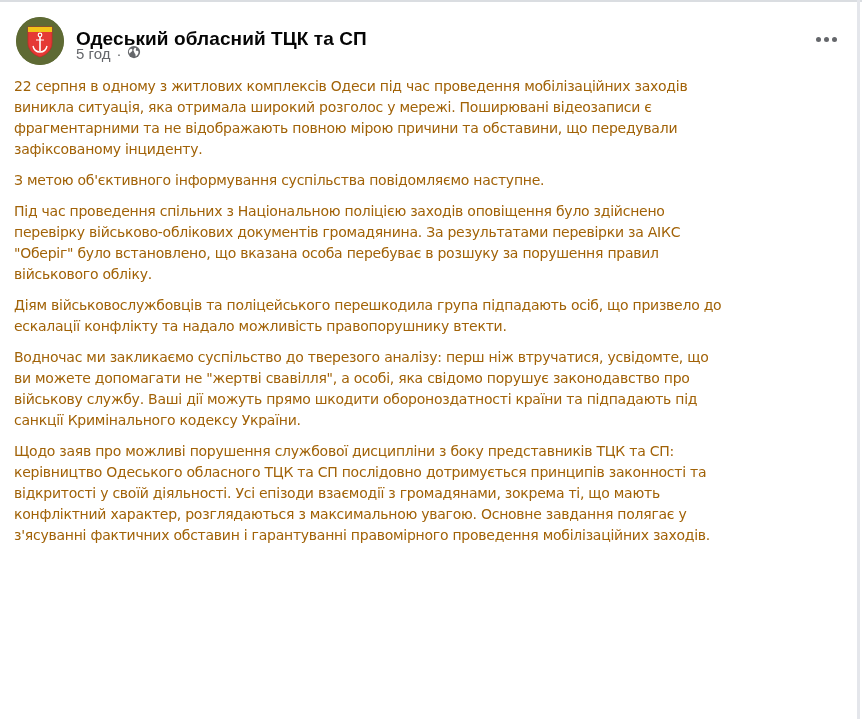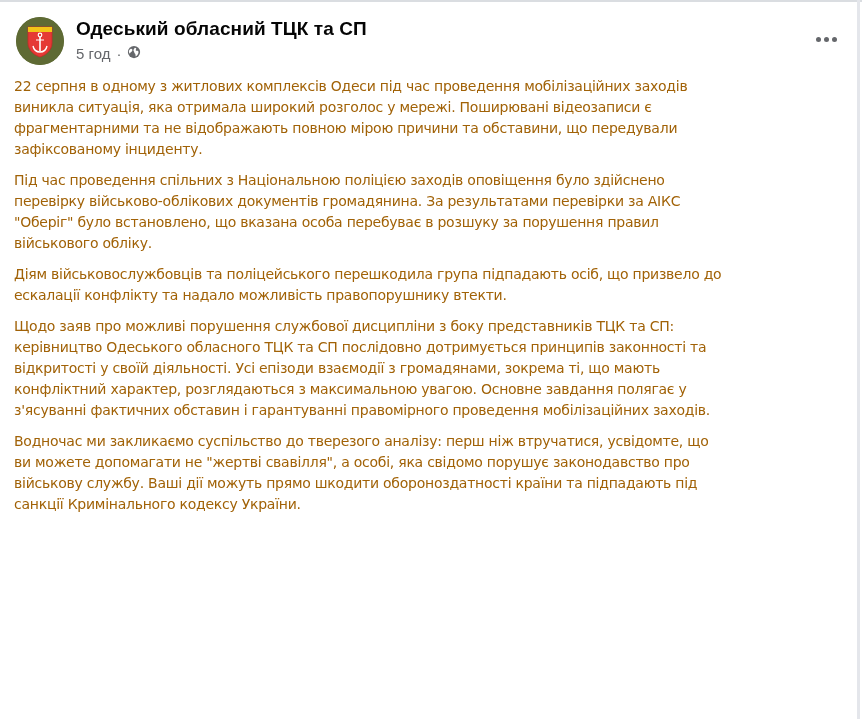--- a/index.html
+++ b/index.html
@@ -40,21 +40,21 @@
       position: absolute;
       left: 16px; top: 17px;
       width: 48px; height: 48px;
       border-radius: 50%;
       background: #5e6a34;
       overflow: hidden;
     }
     .avatar svg { display: block; }
     .author {
       position: absolute;
-      left: 76px; top: 18px;
+      left: 76px; top: 28px;
       font-family: "Liberation Sans", sans-serif;
       font-weight: bold;
       font-size: 19px;
       color: #050505;
       letter-spacing: 0.1px;
     }
     .meta {
       position: absolute;
       left: 76px; top: 45px;
       font-family: "Liberation Sans", sans-serif;
@@ -134,29 +134,30 @@
       <span></span>
       <span></span>
     </div>
   </div>
 
   <div class="content">
     <p>22 серпня в одному з житлових комплексів Одеси під час проведення мобілізаційних заходів
 виникла ситуація, яка отримала широкий розголос у мережі. Поширювані відеозаписи є
 фрагментарними та не відображають повною мірою причини та обставини, що передували
 зафіксованому інциденту.</p>
+    <p>З метою об'єктивного інформування суспільства повідомляємо наступне.</p>
     <p>Під час проведення спільних з Національною поліцією заходів оповіщення було здійснено
 перевірку військово-облікових документів громадянина. За результатами перевірки за АІКС
 "Оберіг" було встановлено, що вказана особа перебуває в розшуку за порушення правил
 військового обліку.</p>
     <p>Діям військовослужбовців та поліцейського перешкодила група підпадають осіб, що призвело до
 ескалації конфлікту та надало можливість правопорушнику втекти.</p>
+    <p>Водночас ми закликаємо суспільство до тверезого аналізу: перш ніж втручатися, усвідомте, що
+ви можете допомагати не "жертві свавілля", а особі, яка свідомо порушує законодавство про
+військову службу. Ваші дії можуть прямо шкодити обороноздатності країни та підпадають під
+санкції Кримінального кодексу України.</p>
     <p>Щодо заяв про можливі порушення службової дисципліни з боку представників ТЦК та СП:
 керівництво Одеського обласного ТЦК та СП послідовно дотримується принципів законності та
 відкритості у своїй діяльності. Усі епізоди взаємодії з громадянами, зокрема ті, що мають
 конфліктний характер, розглядаються з максимальною увагою. Основне завдання полягає у
 з'ясуванні фактичних обставин і гарантуванні правомірного проведення мобілізаційних заходів.</p>
-    <p>Водночас ми закликаємо суспільство до тверезого аналізу: перш ніж втручатися, усвідомте, що
-ви можете допомагати не "жертві свавілля", а особі, яка свідомо порушує законодавство про
-військову службу. Ваші дії можуть прямо шкодити обороноздатності країни та підпадають під
-санкції Кримінального кодексу України.</p>
   </div>
 </div>
 
 </body></html>

